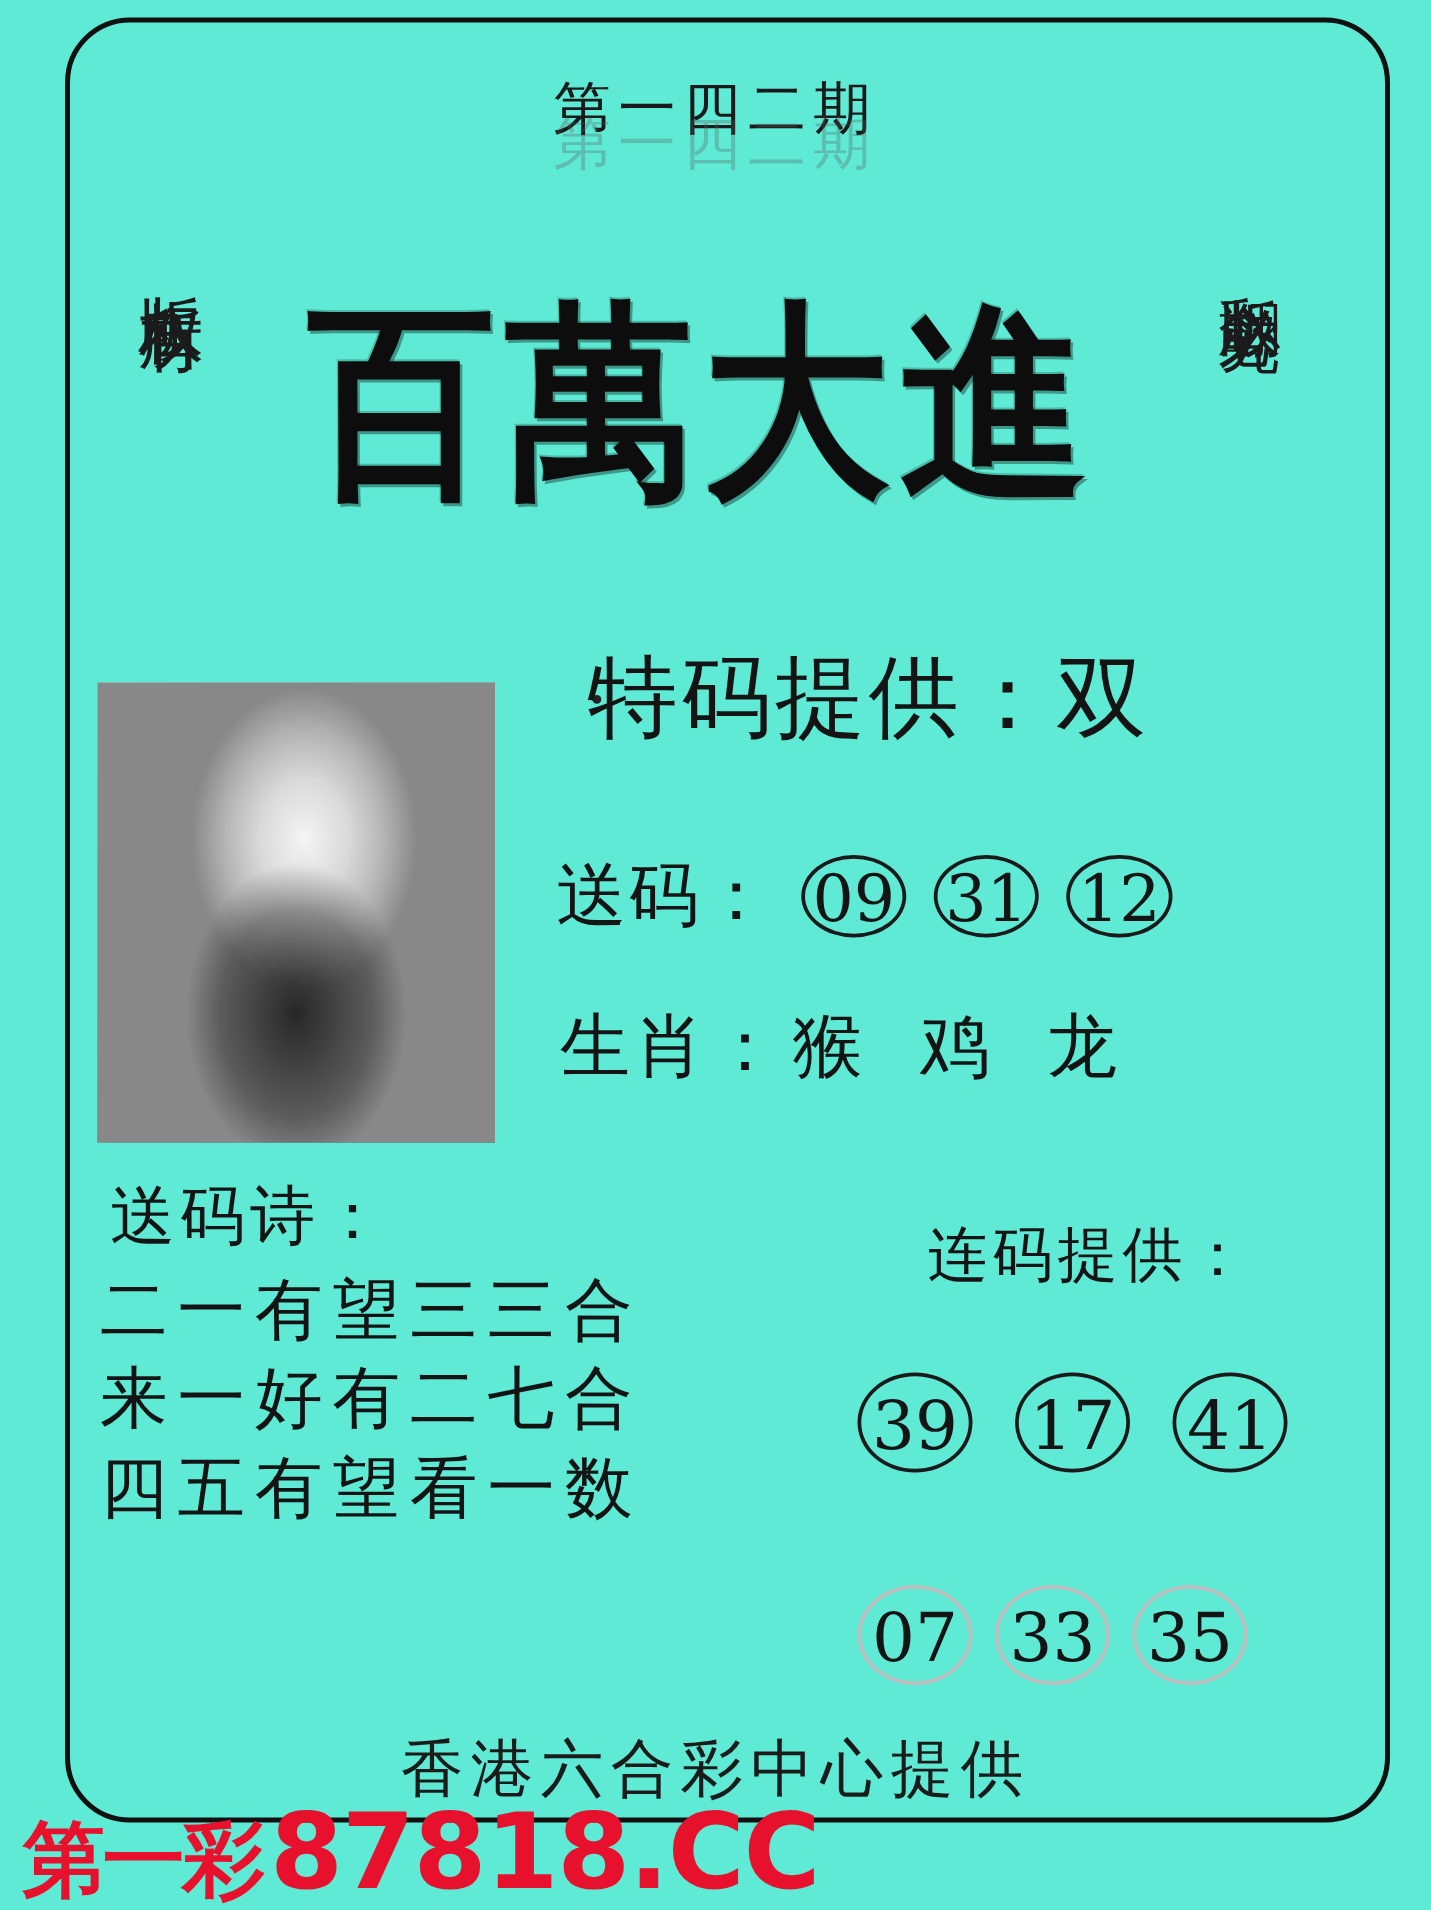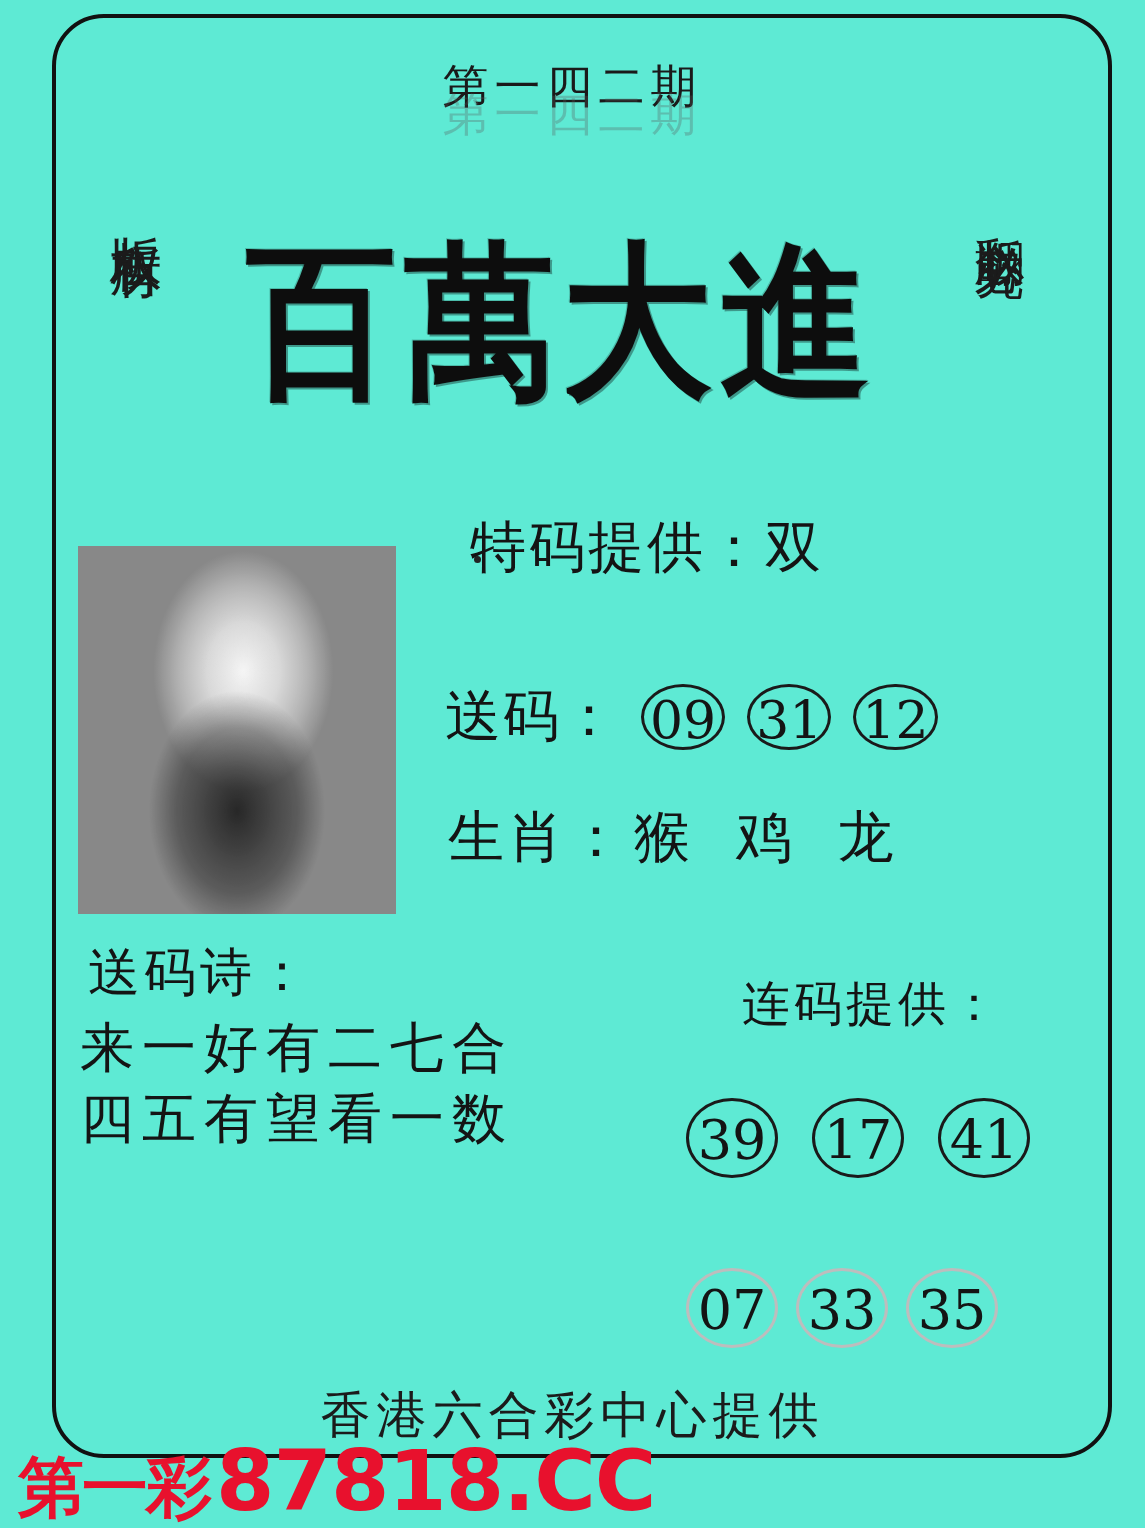--- a/index.html
+++ b/index.html
@@ -110,21 +110,21 @@
   
   .line {
     position: absolute;
     font-family: "DejaVu Serif", "Liberation Serif", serif;
     color: #141414;
     white-space: nowrap;
   }
   .special-line {
     left: 470px;
     top: 510px;
-    font-size: 56px;
+    font-size: 72px;
     letter-spacing: 3px;
   }
   .special-dot {
     position: absolute;
     left: 474px;
     top: 556px;
     width: 7px;
     height: 7px;
     background: #222;
     border-radius: 50%;
@@ -274,20 +274,21 @@
     <span class="ball">31</span>
     <span class="ball">12</span>
   </div>
 
   <div class="line zodiac-line">
     <span>生肖：</span><span class="zvals">猴 鸡 龙</span>
   </div>
 
   <div class="poem-title">送码诗：</div>
   <div class="poem-lines">
+    <div>二一有望三三合</div>
     <div>来一好有二七合</div>
     <div>四五有望看一数</div>
   </div>
 
   <div class="lian-title">连码提供：</div>
   <div class="lian-row r1">
     <div class="oball">39</div>
     <div class="oball">17</div>
     <div class="oball">41</div>
   </div>

